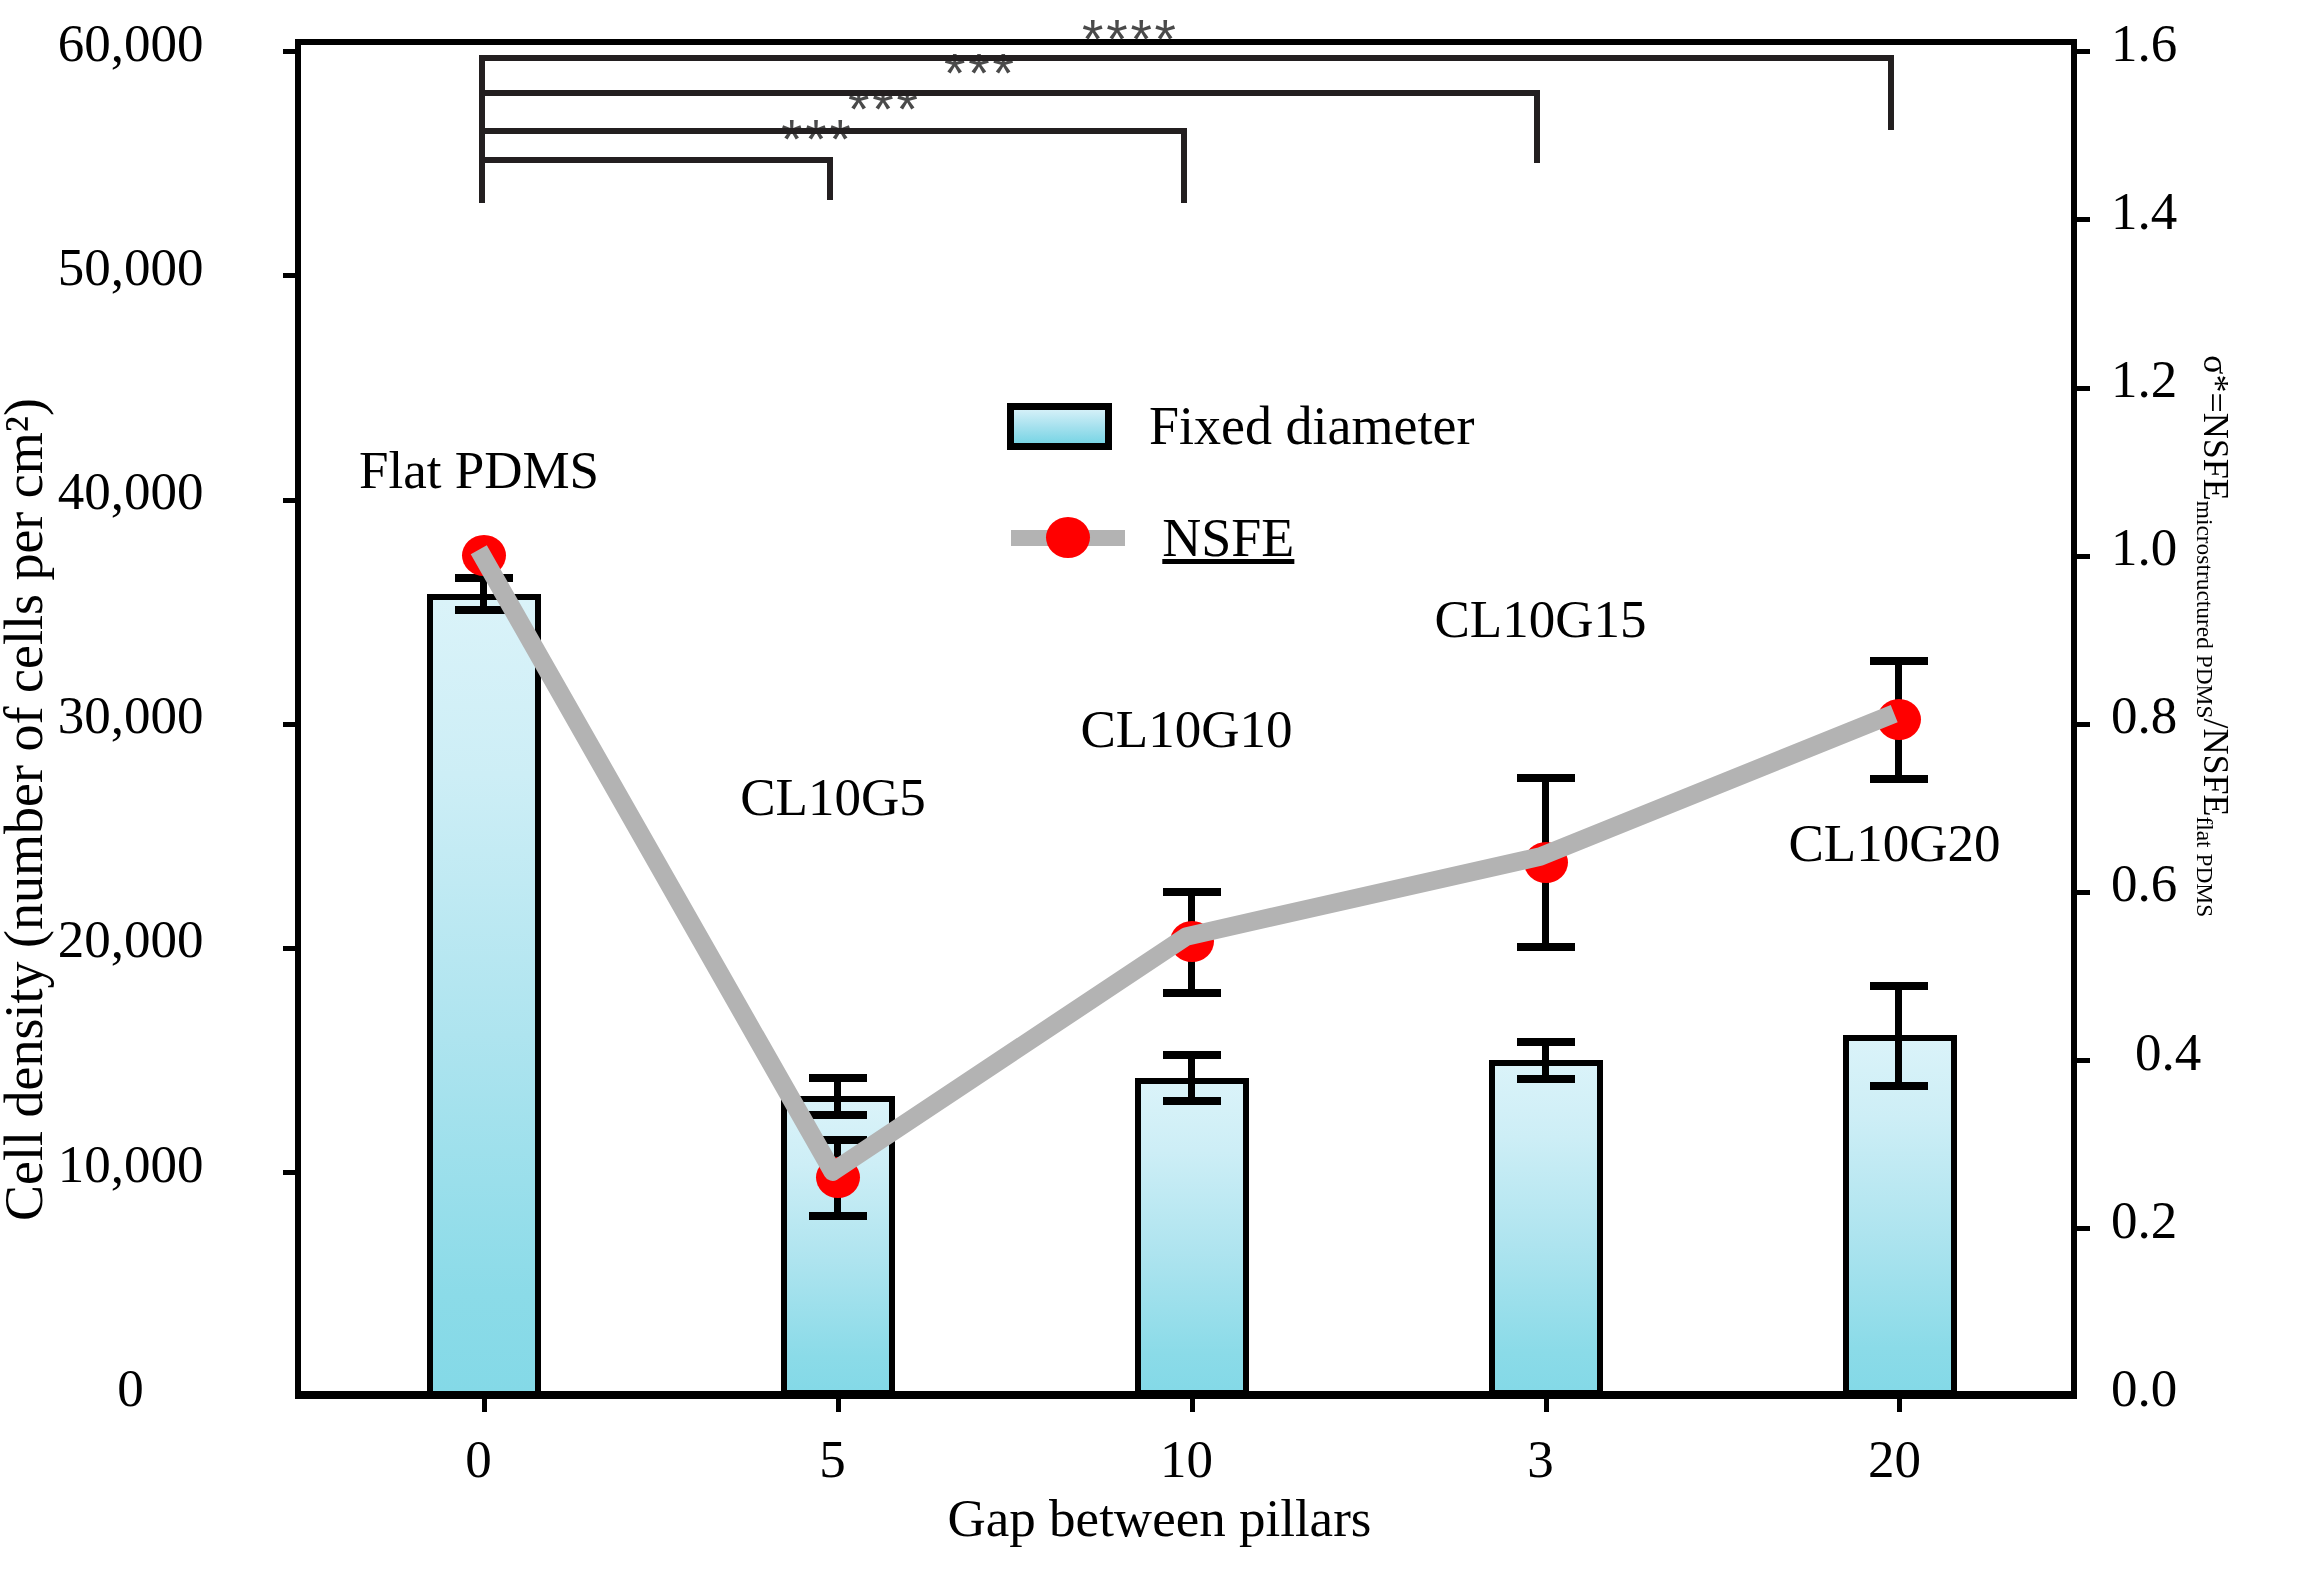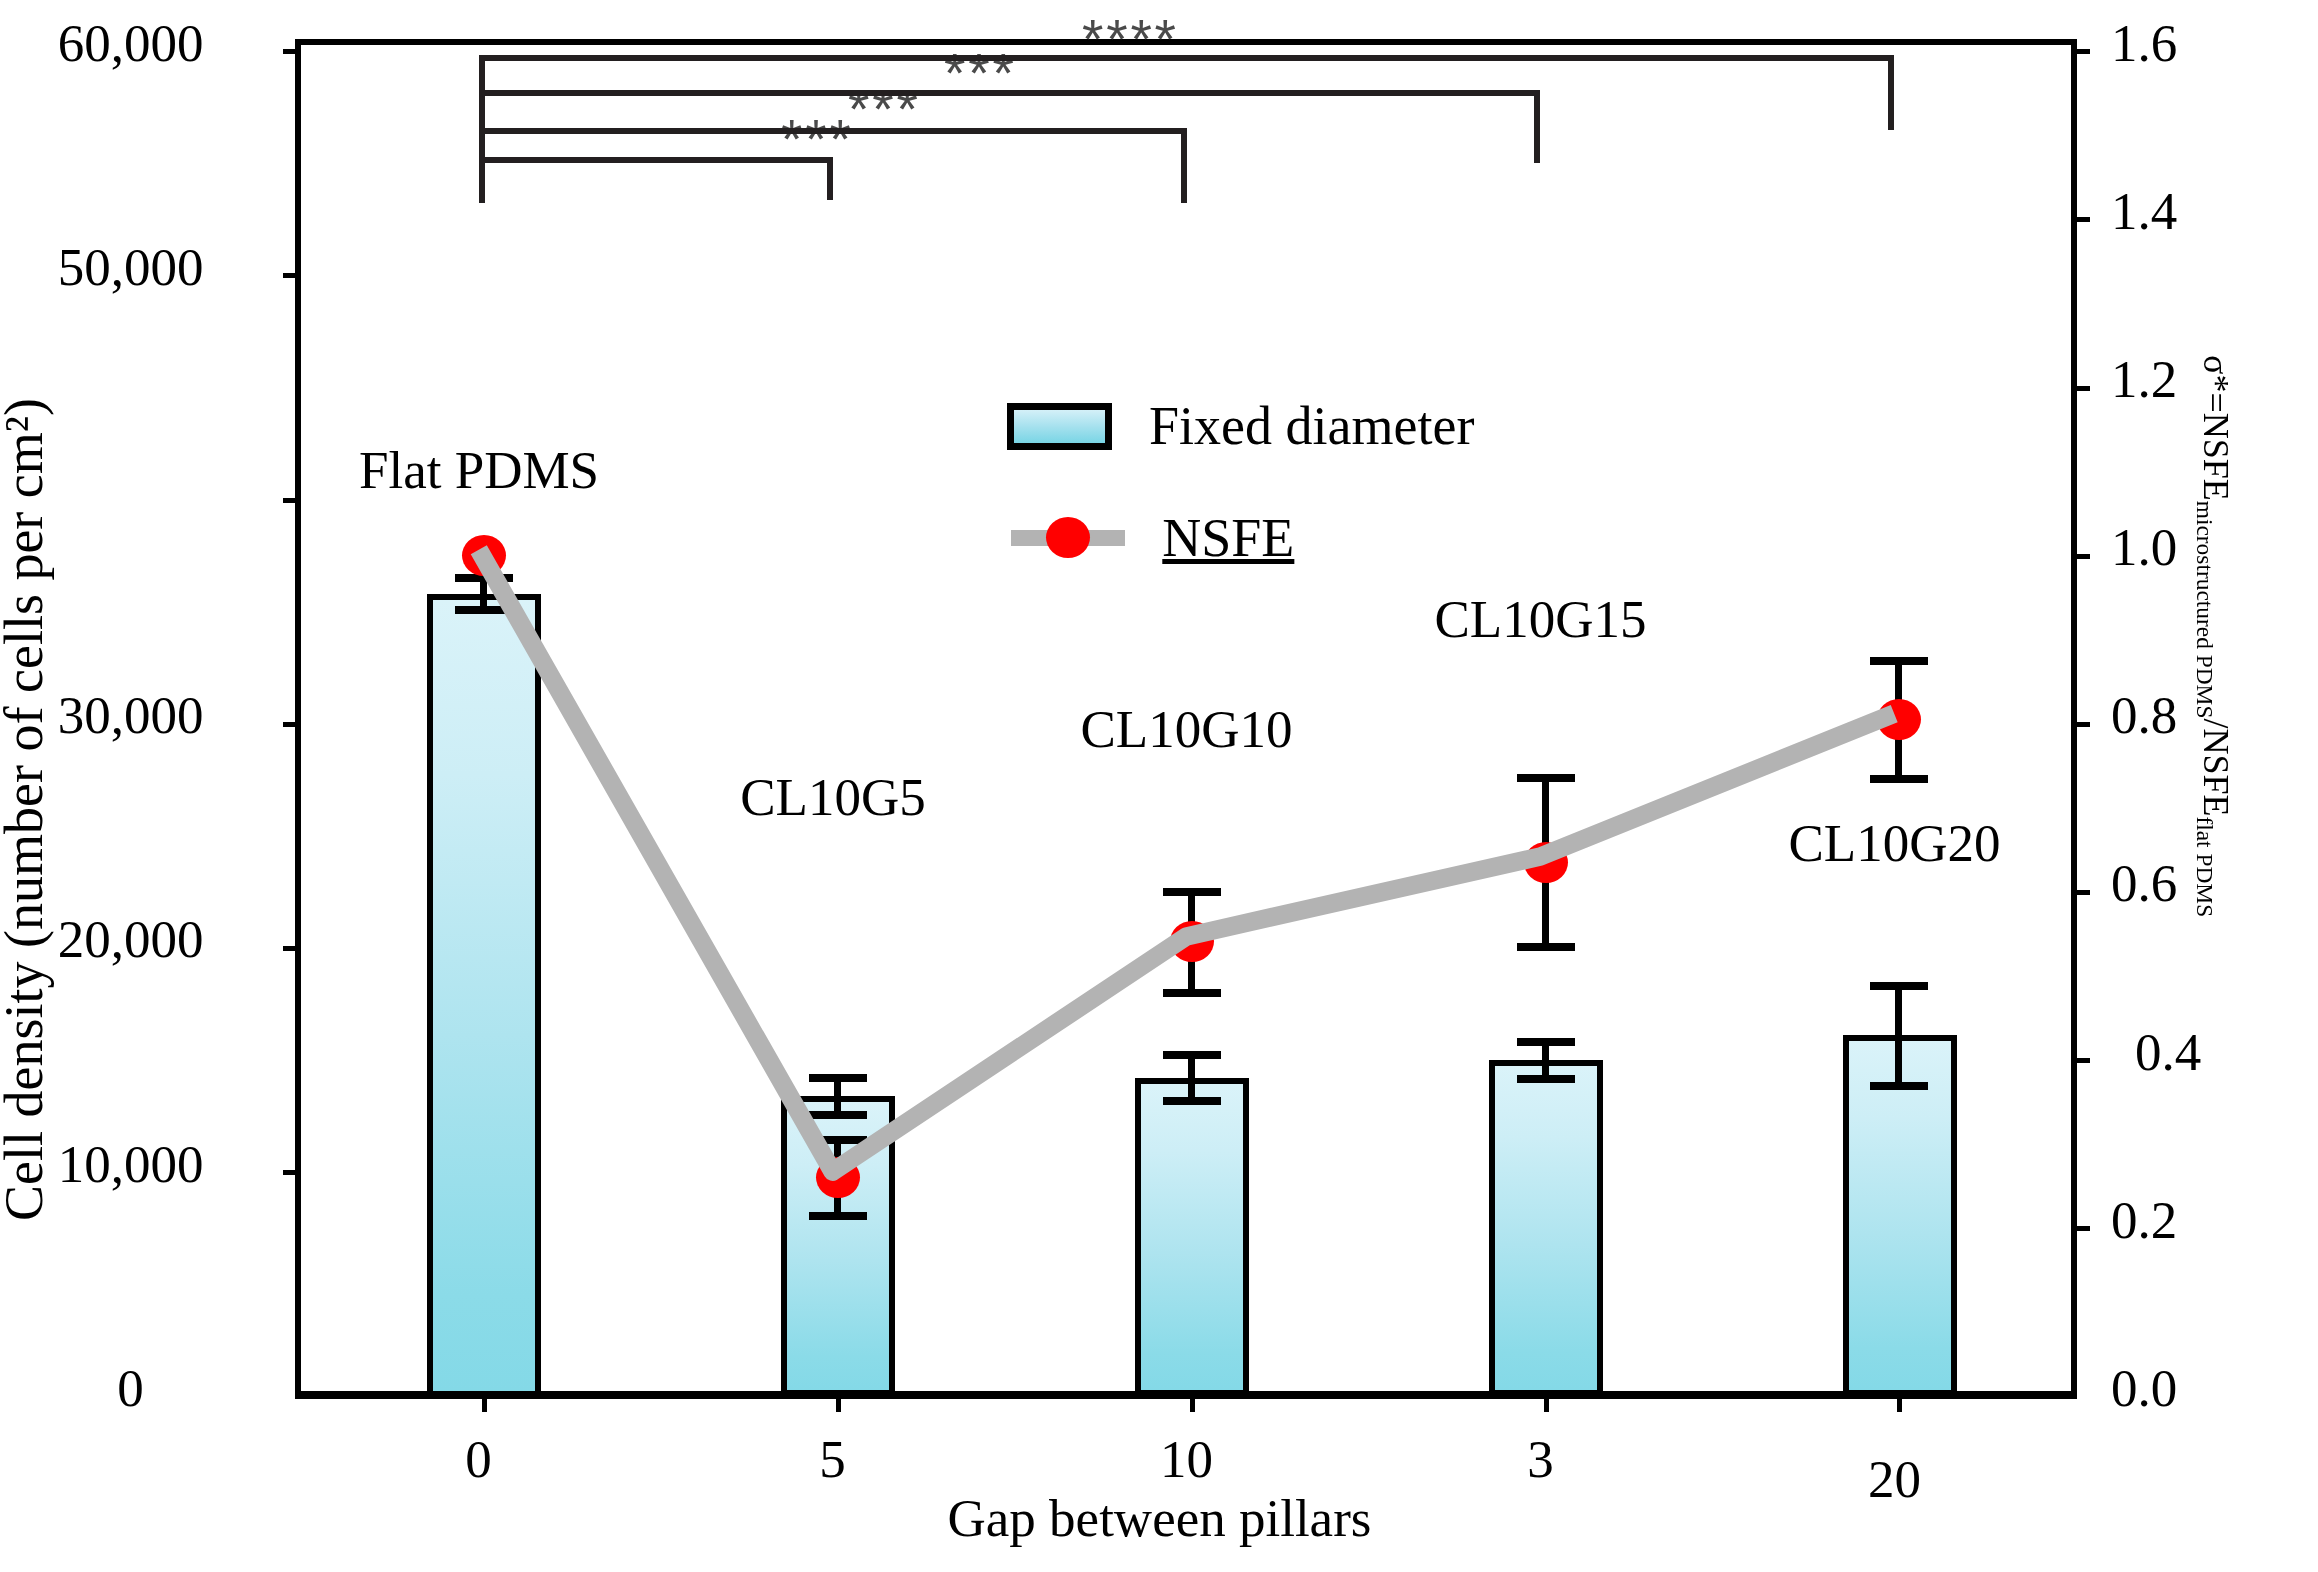--- a/index.html
+++ b/index.html
@@ -203,36 +203,37 @@
         <span class="dot"></span>
       </span>
       <span class="legend-text">NSFE</span>
     </div>
   </div>
 
 <div class="ylab-l" style="top: 1358px; right: 2057px; left: 0px; width: 261px;">0</div>
     <div class="ylab-l" style="top: 1134px; right: 2057px; left: 0px; width: 261px;">10,000</div>
     <div class="ylab-l" style="top: 909px; right: 2057px; left: 0px; width: 261px;">20,000</div>
     <div class="ylab-l" style="top: 685px; right: 2057px; left: 0px; width: 261px;">30,000</div>
+    <div class="ylab-l" style="top: 461px; right: 2057px; left: 0px; width: 261px;">40,000</div>
     <div class="ylab-l" style="top: 237px; right: 2057px; left: 0px; width: 261px;">50,000</div>
     <div class="ylab-l" style="top: 12.8px; right: 2057px; left: 0px; width: 261px;">60,000</div>
     <div class="ylab-r" style="top: 1358px; left: 2111px;">0.0</div>
     <div class="ylab-r" style="top: 1190px; left: 2111px;">0.2</div>
     <div class="ylab-r" style="top: 1022px; left: 2111px; margin-left: 24px;">0.4</div>
     <div class="ylab-r" style="top: 853px; left: 2111px;">0.6</div>
     <div class="ylab-r" style="top: 685px; left: 2111px;">0.8</div>
     <div class="ylab-r" style="top: 517px; left: 2111px;">1.0</div>
     <div class="ylab-r" style="top: 349px; left: 2111px;">1.2</div>
     <div class="ylab-r" style="top: 181px; left: 2111px;">1.4</div>
     <div class="ylab-r" style="top: 12.8px; left: 2111px;">1.6</div>
     <div class="xlab" style="left: 386px; width: 185px; top: 1429px;">0</div>
     <div class="xlab" style="left: 740px; width: 185px; top: 1429px;">5</div>
     <div class="xlab" style="left: 1094px; width: 185px; top: 1429px;">10</div>
     <div class="xlab" style="left: 1448px; width: 185px; top: 1429px;">3</div>
-    <div class="xlab" style="left: 1802px; width: 185px; top: 1429px; margin-top: 20px;">20</div>
+    <div class="xlab" style="left: 1802px; width: 185px; top: 1429px;">20</div>
     <div class="grp-label" style="left: 209px; width: 540px; top: 440px;">Flat PDMS</div>
     <div class="grp-label" style="left: 563px; width: 540px; top: 767px;">CL10G5</div>
     <div class="grp-label" style="left: 881px; width: 611px; top: 699px;">CL10G10</div>
     <div class="grp-label" style="left: 1235px; width: 611px; top: 589px;">CL10G15</div>
     <div class="grp-label" style="left: 1589px; width: 611px; top: 813px;">CL10G20</div>
     <div class="sig-bracket" style="left: 479px; width: 354px; top: 157px; height: 43px;">
       <span class="hbar"></span>
       <span class="lleg" style="height:43px"></span>
       <span class="rleg" style="height:43px"></span>
     </div>

